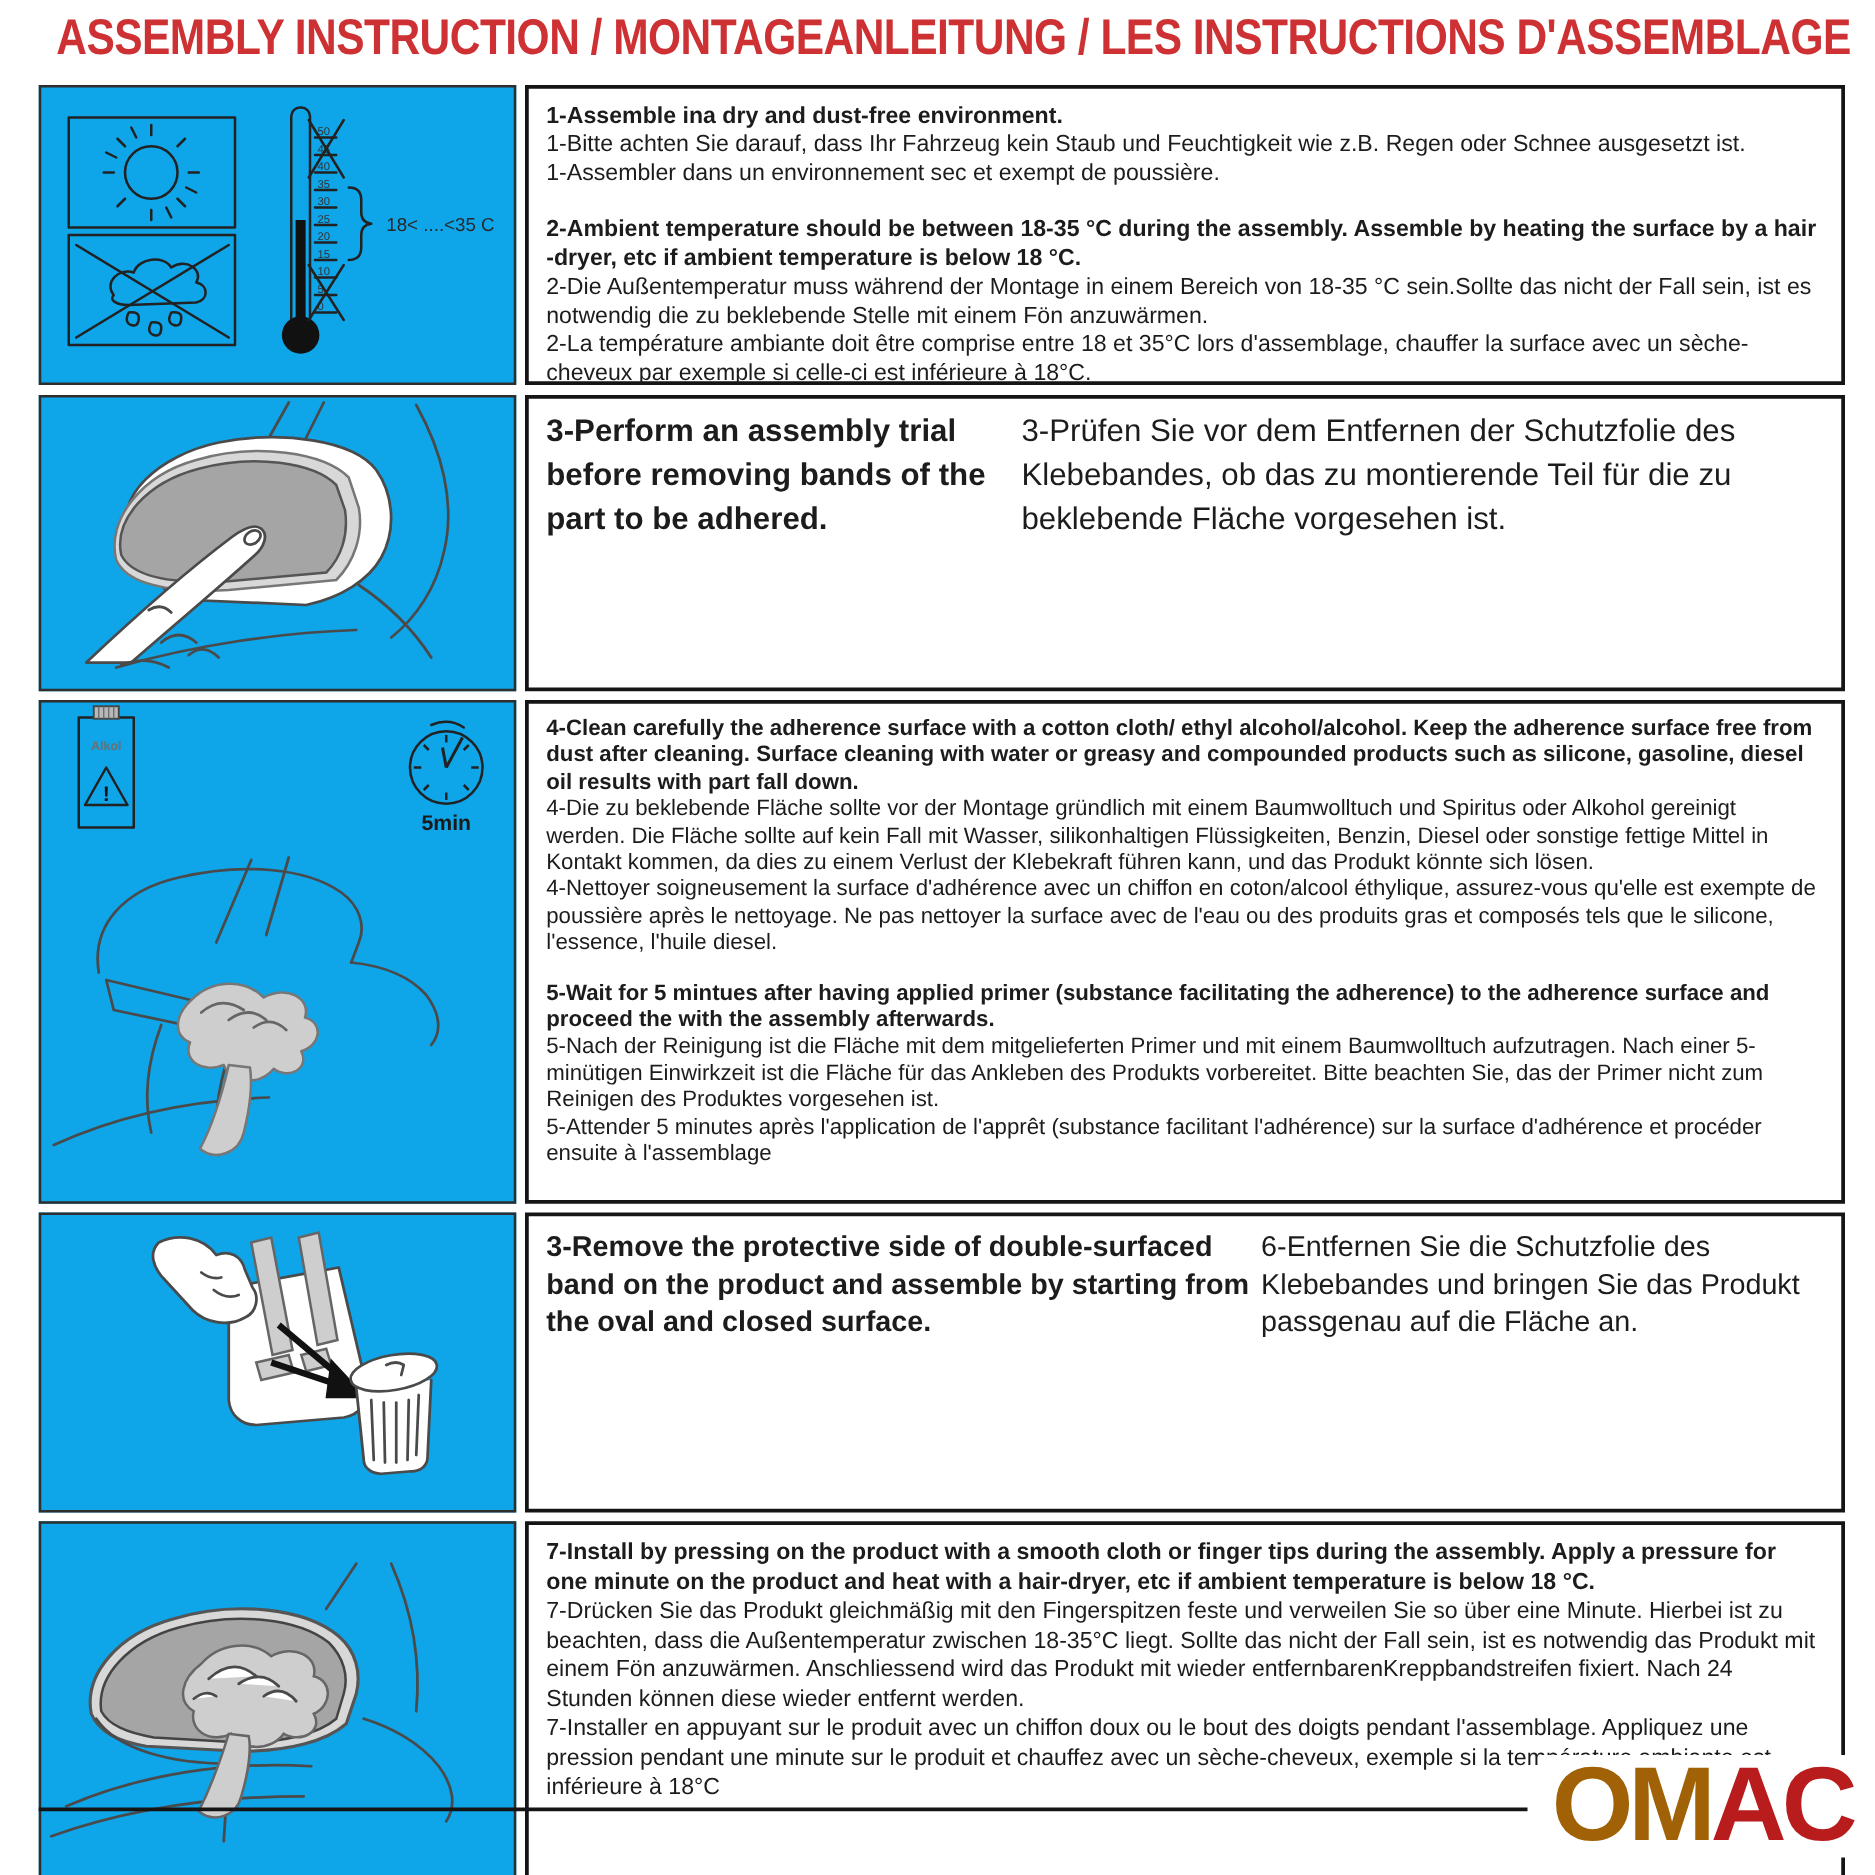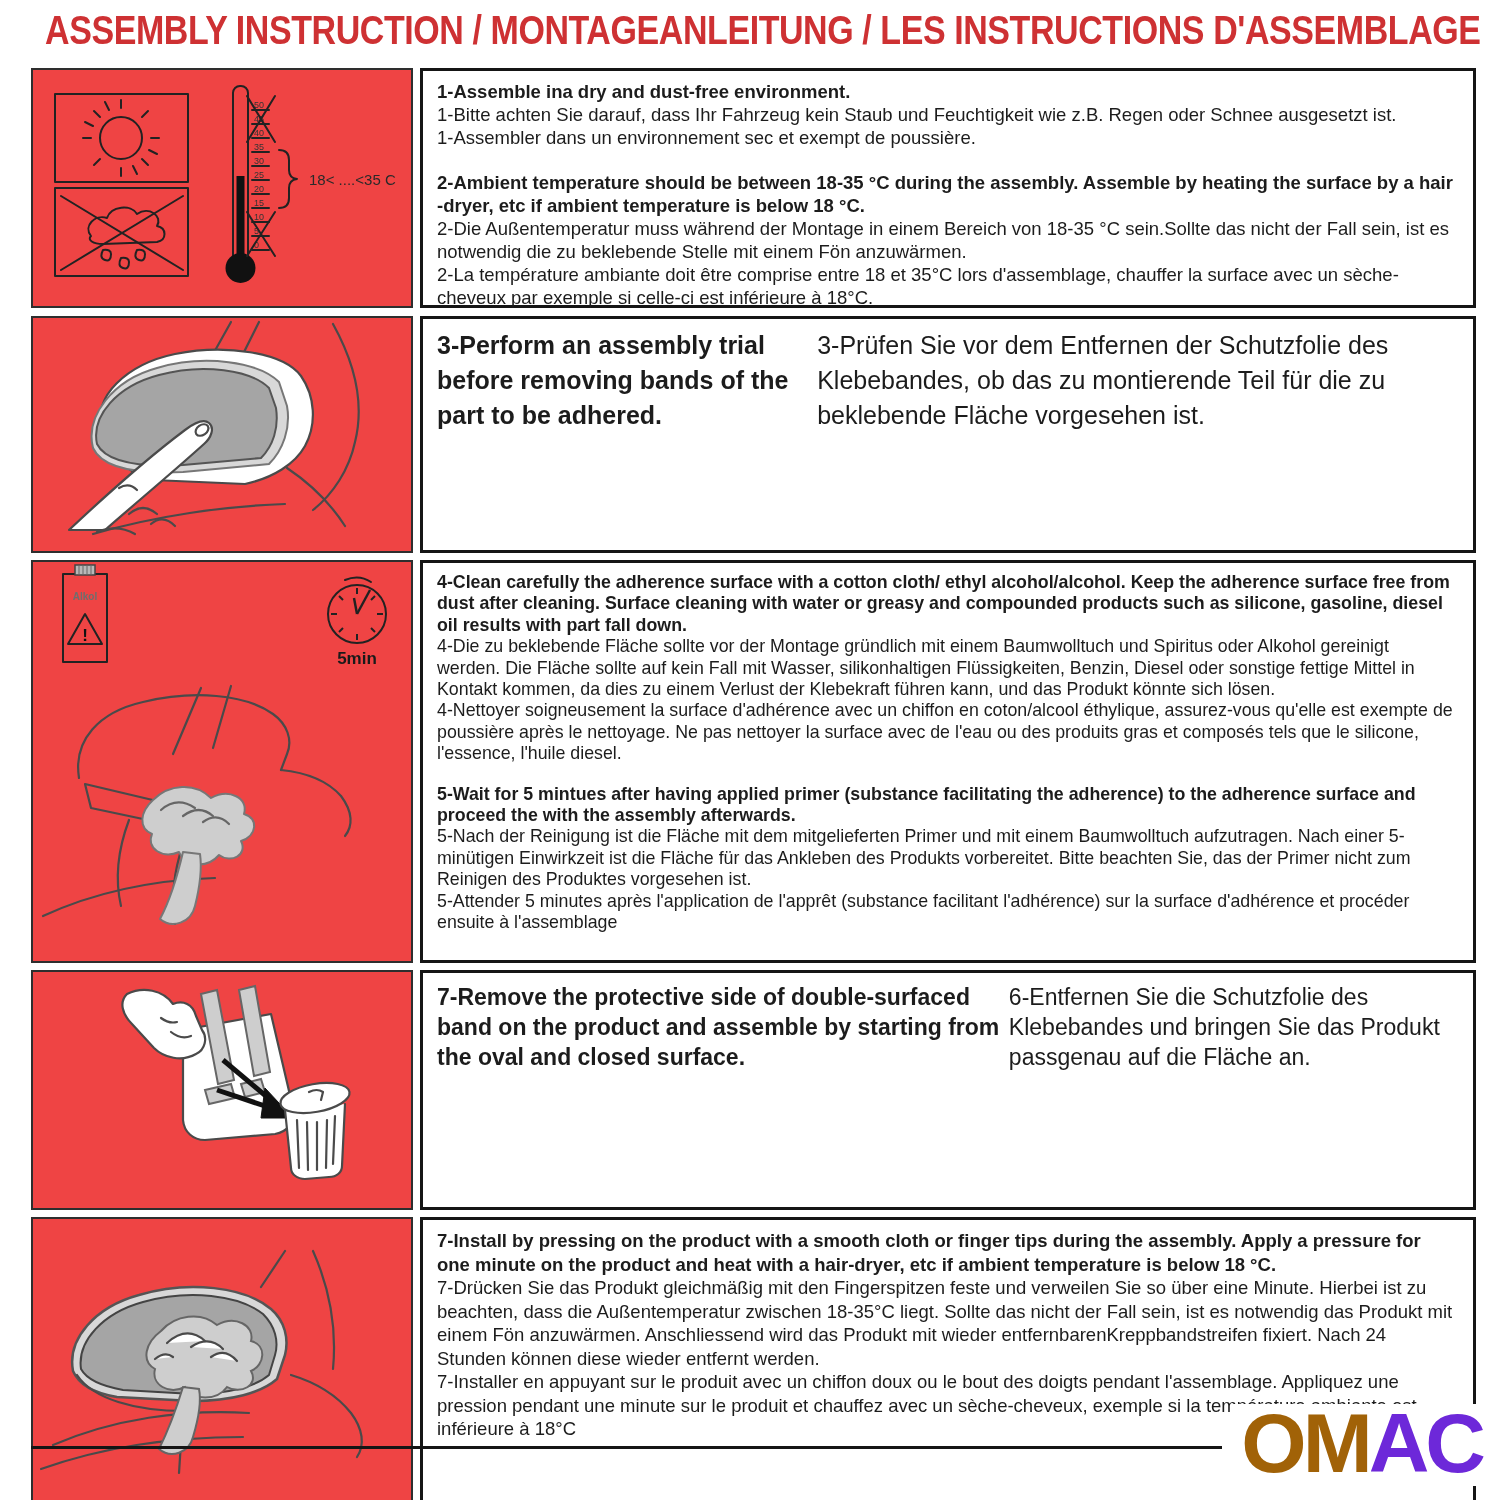--- a/index.html
+++ b/index.html
@@ -8,21 +8,21 @@
     font-family:"Liberation Sans", sans-serif;color:#1c1c1c;overflow:hidden;
   }
   .page-title{
     position:absolute;left:45px;top:8px;white-space:nowrap;
     font-size:40px;font-weight:700;letter-spacing:-0.5px;color:#ce3133;
     transform:scaleX(0.85);transform-origin:0 0;
   }
   .row{position:absolute;left:0;width:1500px;}
   .img-box{
     position:absolute;left:31px;width:382px;height:100%;
-    border:2px solid #2e2e2e;background:#ef4444;box-sizing:border-box;
+    border:2px solid #2e2e2e;background:#0ea5e9;box-sizing:border-box;
   }
   .img-box svg{display:block;width:100%;height:100%;}
   .text-box{
     position:absolute;left:420px;width:1056px;height:100%;
     border:3px solid #151515;background:#fff;box-sizing:border-box;
     padding:9px 18px 6px 14px;
   }
   .text-box.center{display:flex;flex-direction:row;justify-content:center;}
   .text-box p{margin:0;}
   .b{font-weight:700;}
@@ -45,21 +45,21 @@
   .fig-label{font-family:"Liberation Sans",sans-serif;font-size:15px;fill:#2a2a2a;}
   .fig-label-b{font-family:"Liberation Sans",sans-serif;font-size:17px;font-weight:700;fill:#1a1a1a;}
   .fig-label-s{font-family:"Liberation Sans",sans-serif;font-size:10px;font-weight:700;fill:#6e6e6e;}
   .warn-mark{font-family:"Liberation Sans",sans-serif;font-size:17px;font-weight:700;fill:#111;}
   .footer-logo{
     position:absolute;left:1232px;top:1404px;width:250px;height:82px;background:#fff;
     font-weight:900;font-size:84px;line-height:78px;letter-spacing:-4px;white-space:nowrap;
     text-align:right;
   }
   .footer-logo .lg-black{color:#a16207;}
-  .footer-logo .lg-red{color:#6d28d9;}
+  .footer-logo .lg-red{color:#b91c1c;}
   .footer-line{position:absolute;left:31px;top:1446px;width:1191px;height:3px;background:#151515;}
 </style>
 </head>
 <body>
 
 <div class="page-title">ASSEMBLY INSTRUCTION / MONTAGEANLEITUNG / LES INSTRUCTIONS D'ASSEMBLAGE</div>
 
 <div class="row" style="top:68px;height:240px;">
   <div class="img-box">
     <svg viewBox="0 0 378 236">
@@ -265,21 +265,21 @@
           <line x1="264" y1="148" x2="266" y2="196"></line>
           <line x1="274" y1="150" x2="275" y2="198"></line>
           <line x1="284" y1="150" x2="284" y2="198"></line>
           <line x1="294" y1="148" x2="293" y2="196"></line>
           <line x1="302" y1="144" x2="300" y2="192"></line>
         </g>
       </g>
     </svg>
   </div>
   <div class="text-box t4 center">
-    <p class="b">7-Remove the protective side of double-surfaced band on the product and assemble by starting from the oval and closed surface.</p>
+    <p class="b">3-Remove the protective side of double-surfaced band on the product and assemble by starting from the oval and closed surface.</p>
     <p>6-Entfernen Sie die Schutzfolie des Klebebandes und bringen Sie das Produkt passgenau auf die Fläche an.</p>
   </div>
 </div>
 
 <div class="row" style="top:1217px;height:288px;">
   <div class="img-box">
     <svg viewBox="0 0 378 228">
       <g class="ln">
         <line x1="252" y1="4" x2="228" y2="40"></line>
         <path d="M280,4 C296,40 304,80 300,122"></path>

